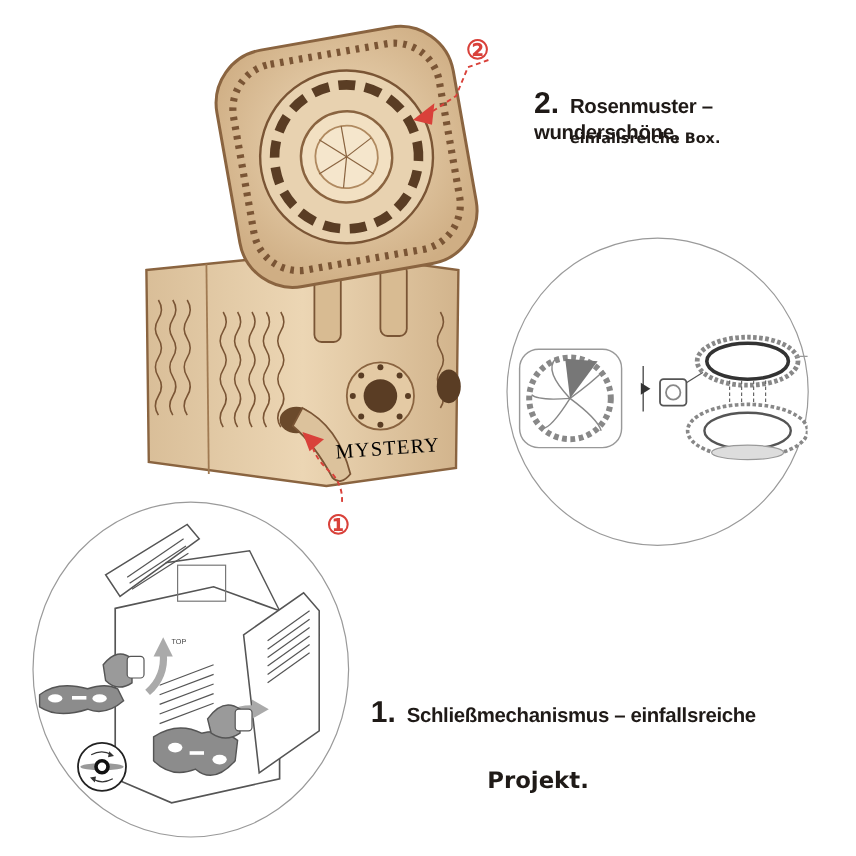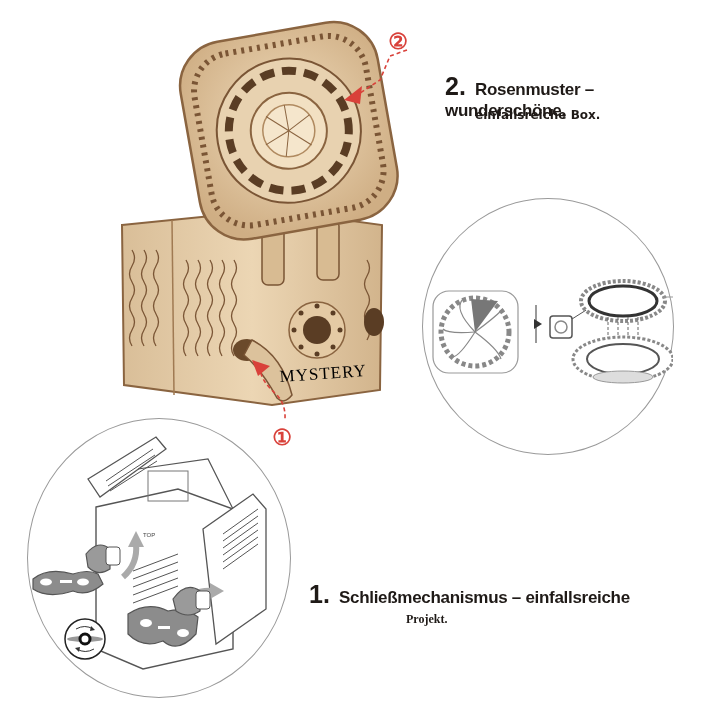--- a/index.html
+++ b/index.html
@@ -201,13 +201,13 @@
       <path d="M66 230 Q57 235 49 230" fill="none" stroke="#333" stroke-width="1"></path>
       <polygon points="51,233 47,229 52,228" fill="#333"></polygon>
     </g>
   </svg>
 </div>
 
 <div class="caption" style="left:309px;top:580px;">
   <span class="num">1.</span>
   <span class="txt" style="margin-left:4px;">Schließmechanismus – einfallsreiche</span>
 </div>
-<div class="caption txt" style="left:406px;top:612px;font-size:12px;font-weight:600;font-family:Liberation Serif, serif;">Projekt.</div>
+<div class="caption txt" style="left:406px;top:640px;font-size:19px;font-weight:600;">Projekt.</div>
 
 </body></html>

